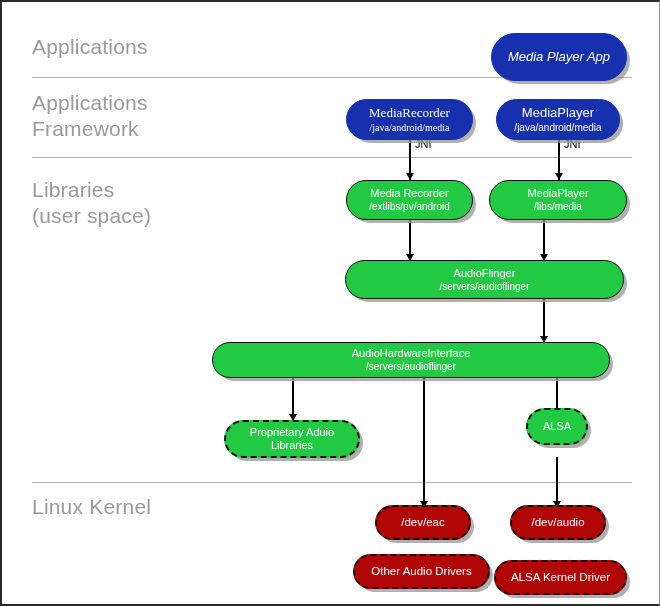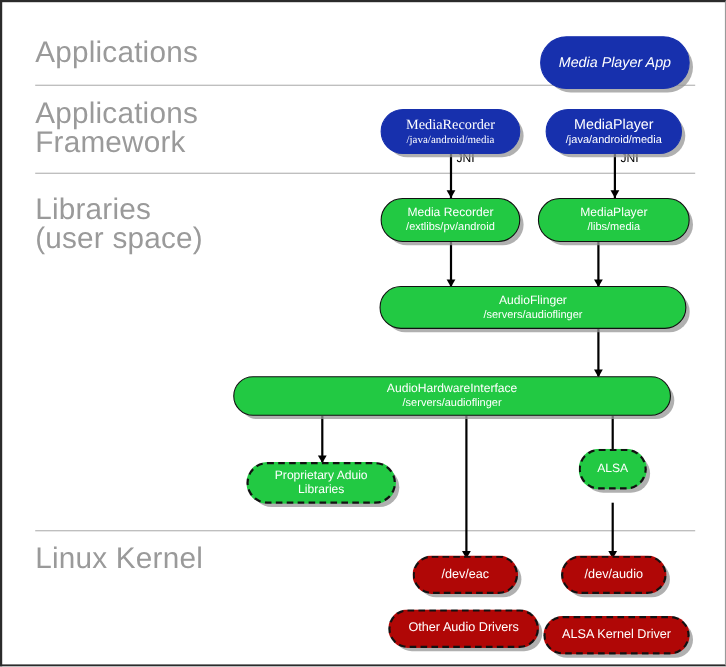--- a/index.html
+++ b/index.html
@@ -25,21 +25,21 @@
     position: absolute;
     height: 1px;
     background: #b0b0b0;
     left: 30px;
     width: 600px;
   }
   
   .layer-label {
     position: absolute;
     color: #9a9a9a;
-    font-size: 27px;
+    font-size: 21px;
     line-height: 26px;
     white-space: pre-line;
     letter-spacing: 0.2px;
   }
   
   .node {
     position: absolute;
     box-sizing: border-box;
     border-radius: 999px;
     display: flex;

